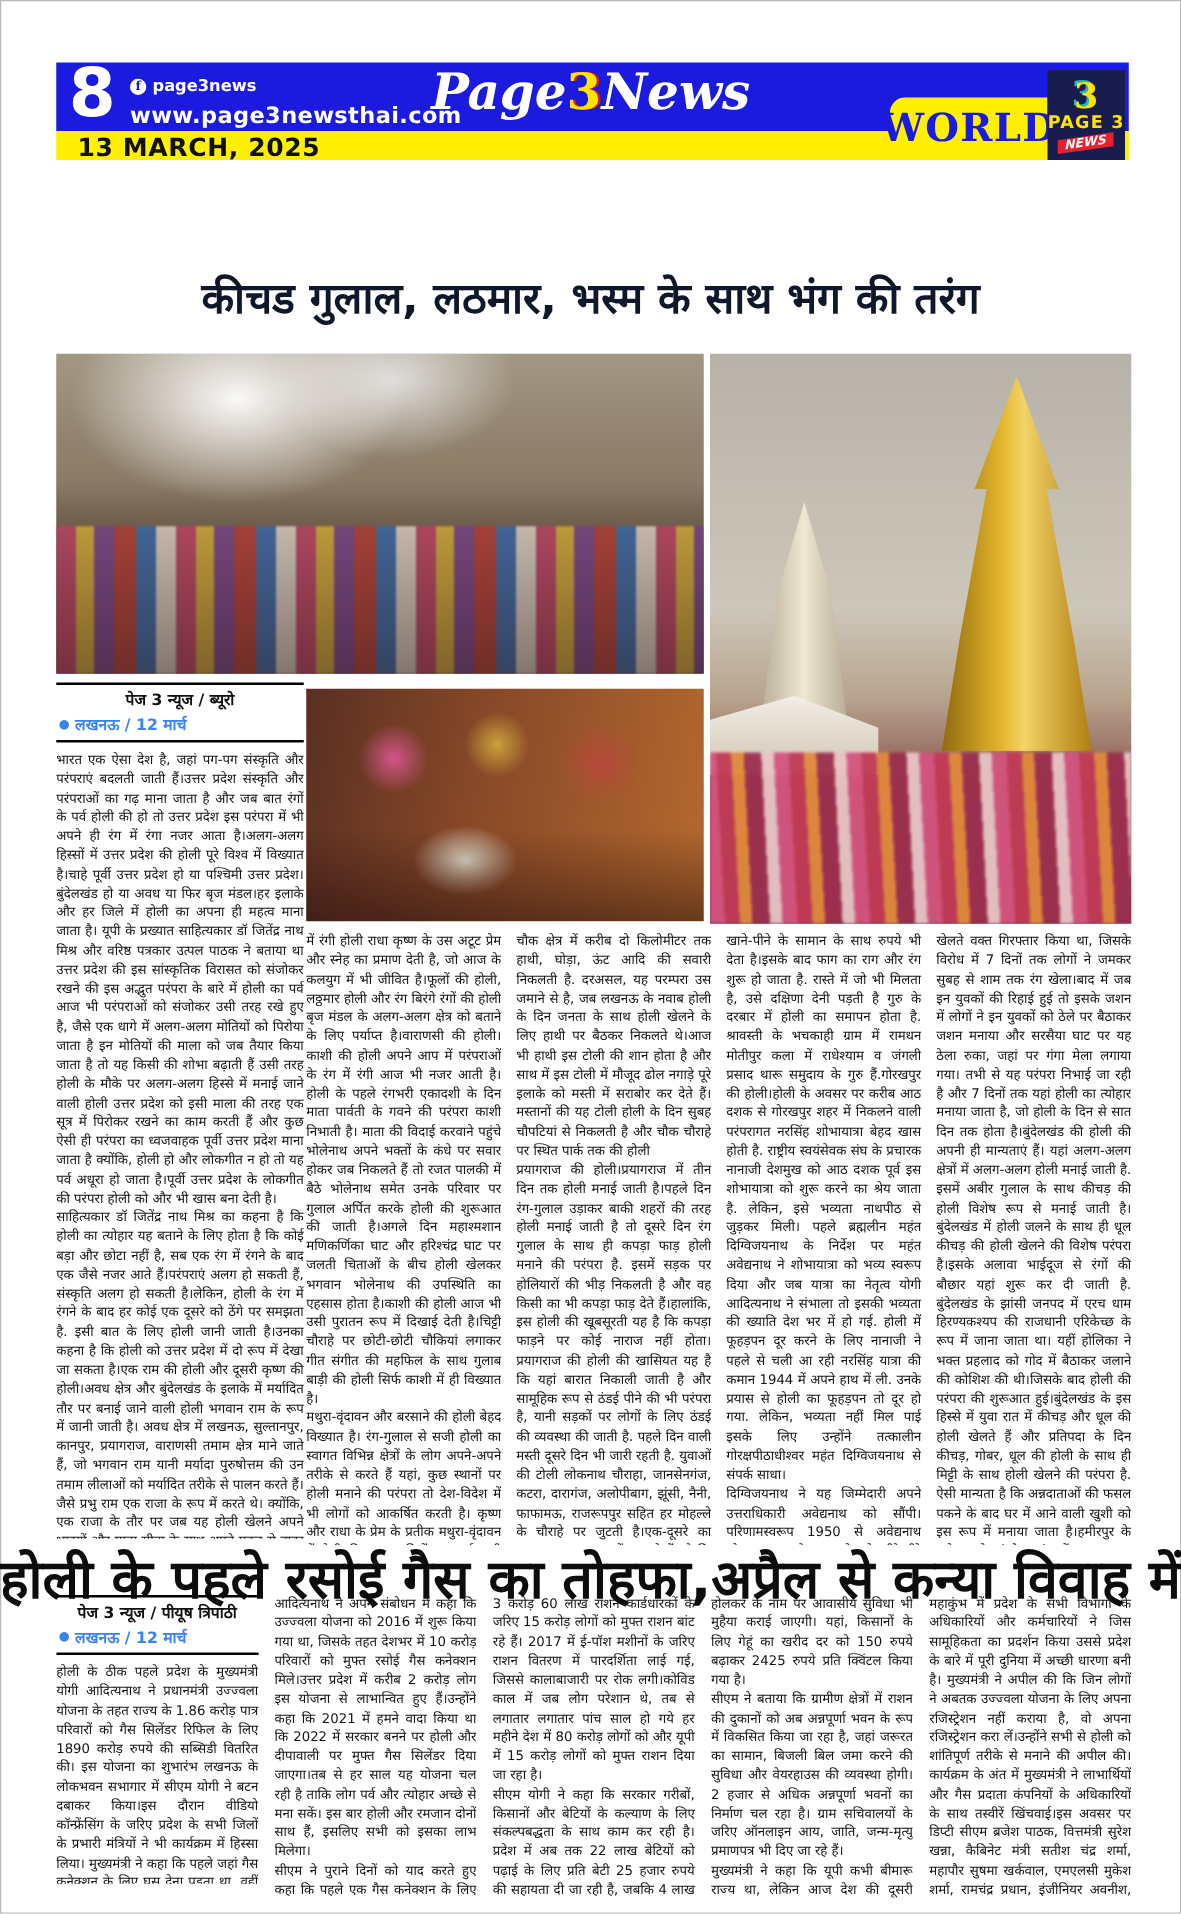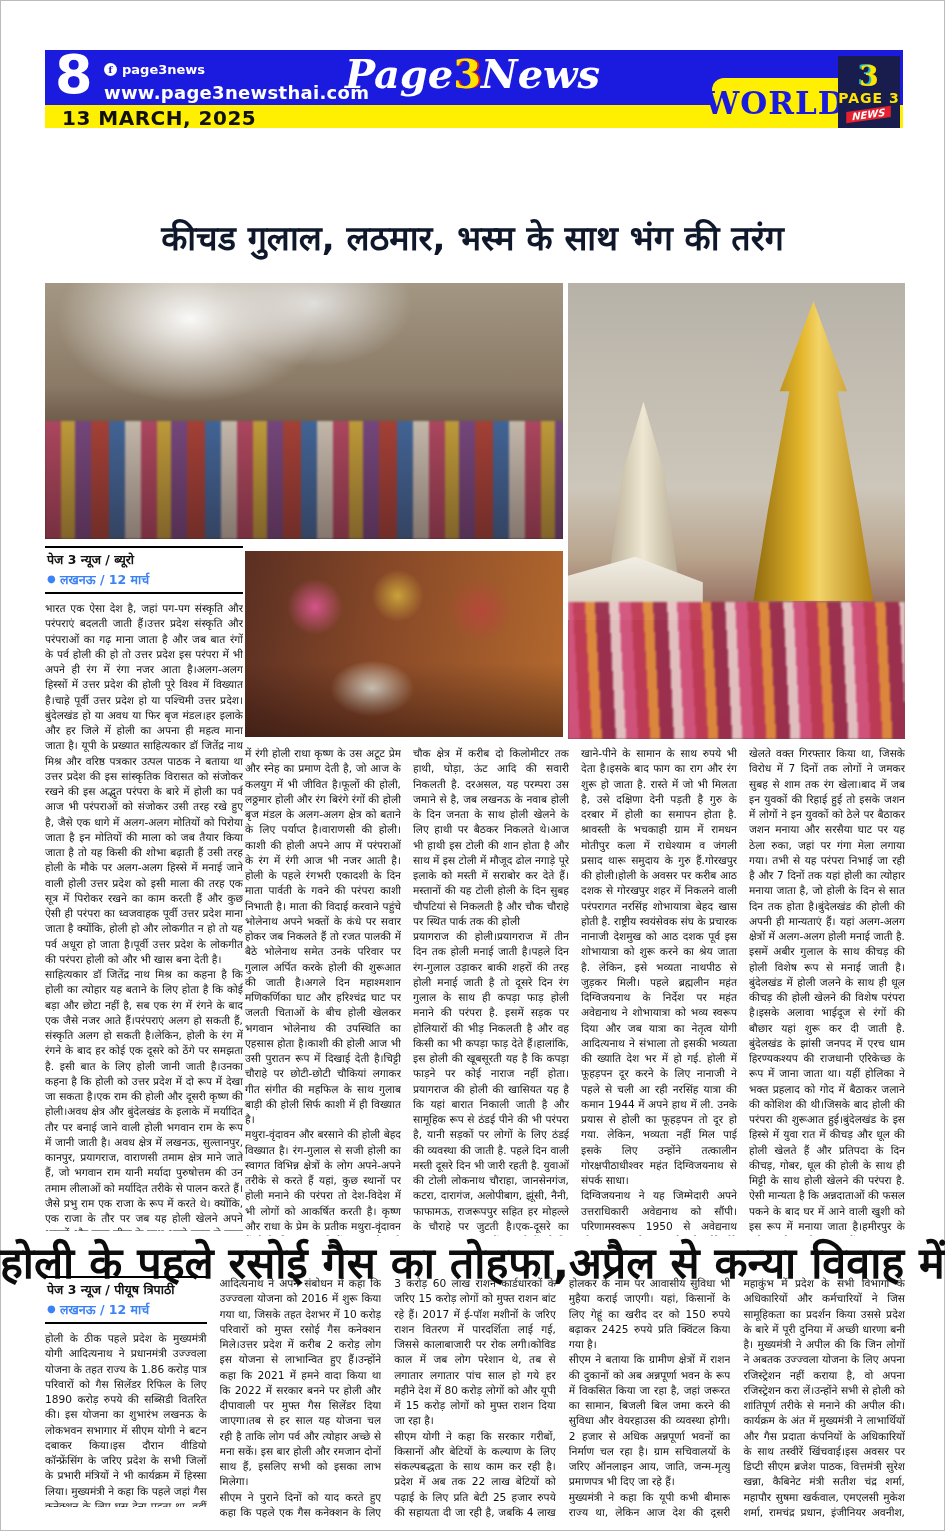--- a/index.html
+++ b/index.html
@@ -66,21 +66,21 @@
       radial-gradient(circle 26px at 22% 30%, #d4548a, rgba(0,0,0,0) 28px),
       radial-gradient(circle 24px at 48% 24%, #c9a23a, rgba(0,0,0,0) 26px),
       radial-gradient(circle 30px at 74% 32%, #b5483a, rgba(0,0,0,0) 32px),
       radial-gradient(ellipse 60px 40px at 40% 74%, #e8e2d2, rgba(0,0,0,0) 70%),
       linear-gradient(100deg,#5a2f22 0%,#8a4a28 45%,#b56a2e 100%);}
   .ph-mid .shade{position:absolute;left:0;bottom:0;width:100%;height:40%;
     background:linear-gradient(180deg,rgba(0,0,0,0),rgba(30,10,10,.5));}
 
   
   .bybox{border-top:2px solid #000;border-bottom:2px solid #000;padding:3px 2px 4px;margin-bottom:7px;}
-  .byline{text-align:left;font-weight:bold;font-size:12.5px;color:#111;}
+  .byline{text-align:center;font-weight:bold;font-size:12.5px;color:#111;}
   .dateline{font-weight:bold;font-size:12.5px;color:#3b82f6;margin-top:3px;}
   .dateline .b{font-size:10px;vertical-align:2px;}
 
   
   .coltext{font-size:10.6px;line-height:1.44;text-align:justify;color:#141414;white-space:pre-line;overflow:hidden;}
   .maincol1{left:45px;top:546px;width:198px;height:690px;}
   .maincol1 .coltext{height:630px;}
   .mainrow{left:245px;top:746px;width:660px;height:490px;display:flex;gap:12px;align-items:center;}
   .mainrow .coltext{flex:1 1 0;height:100%;}
 

